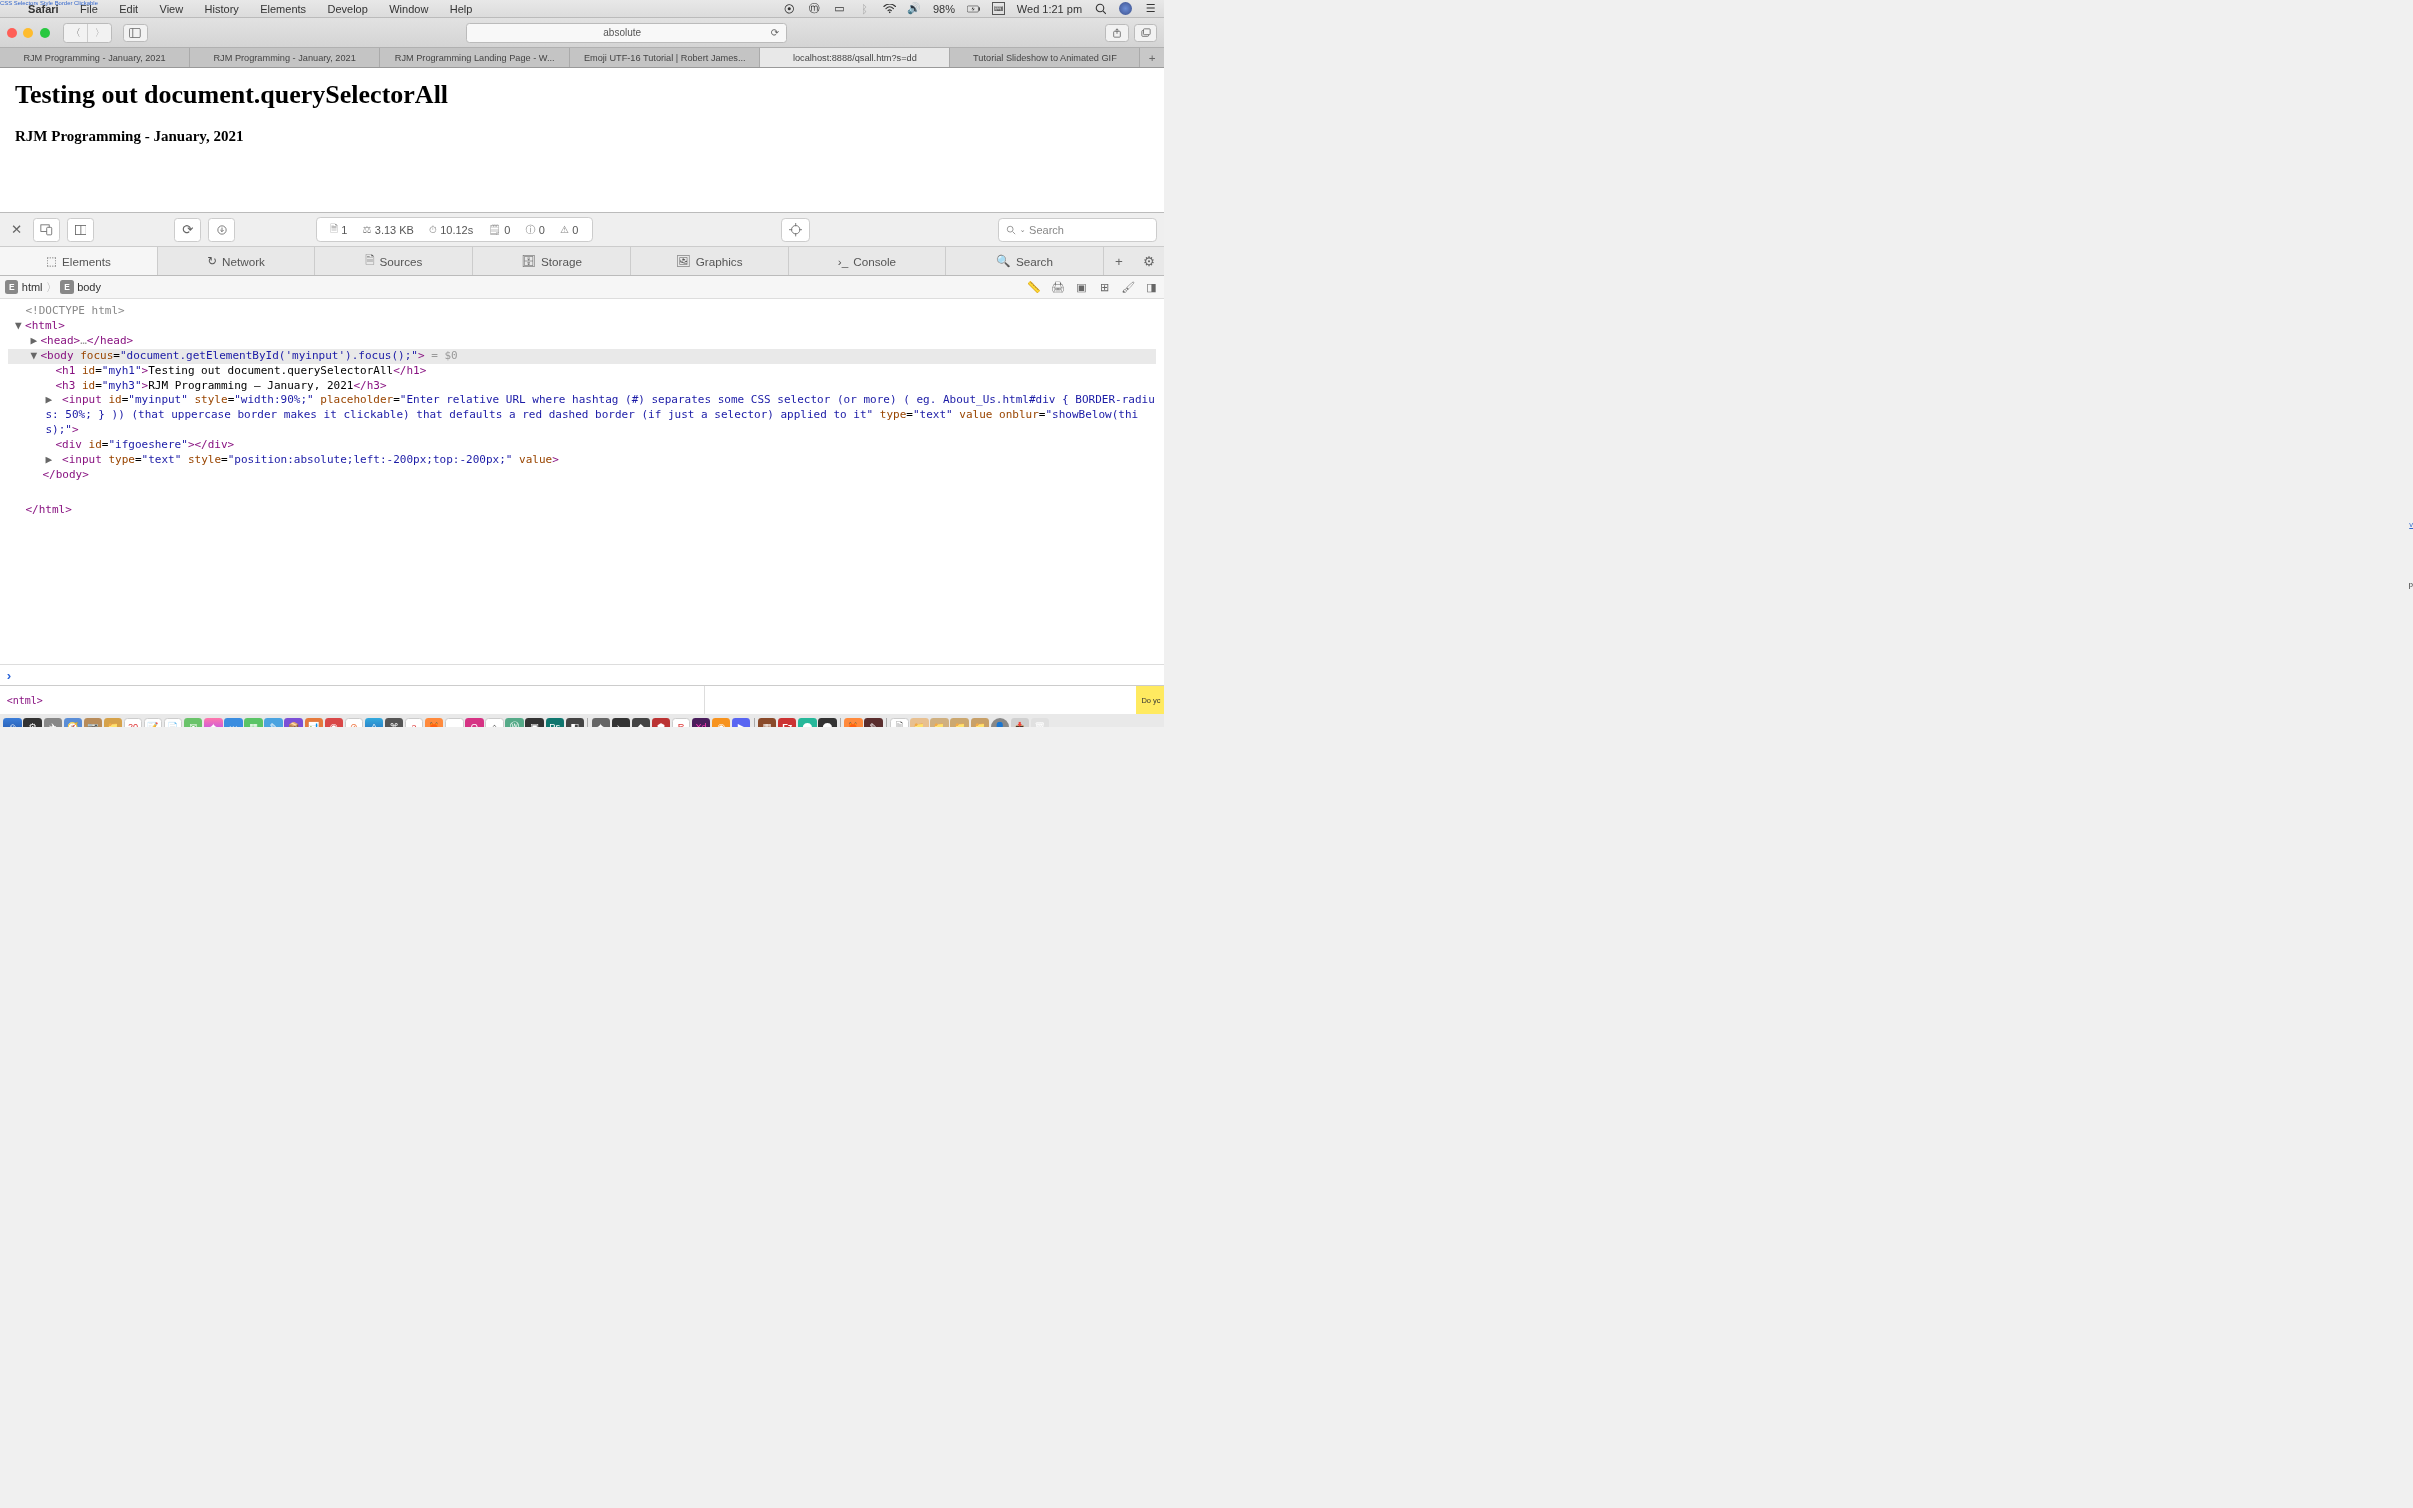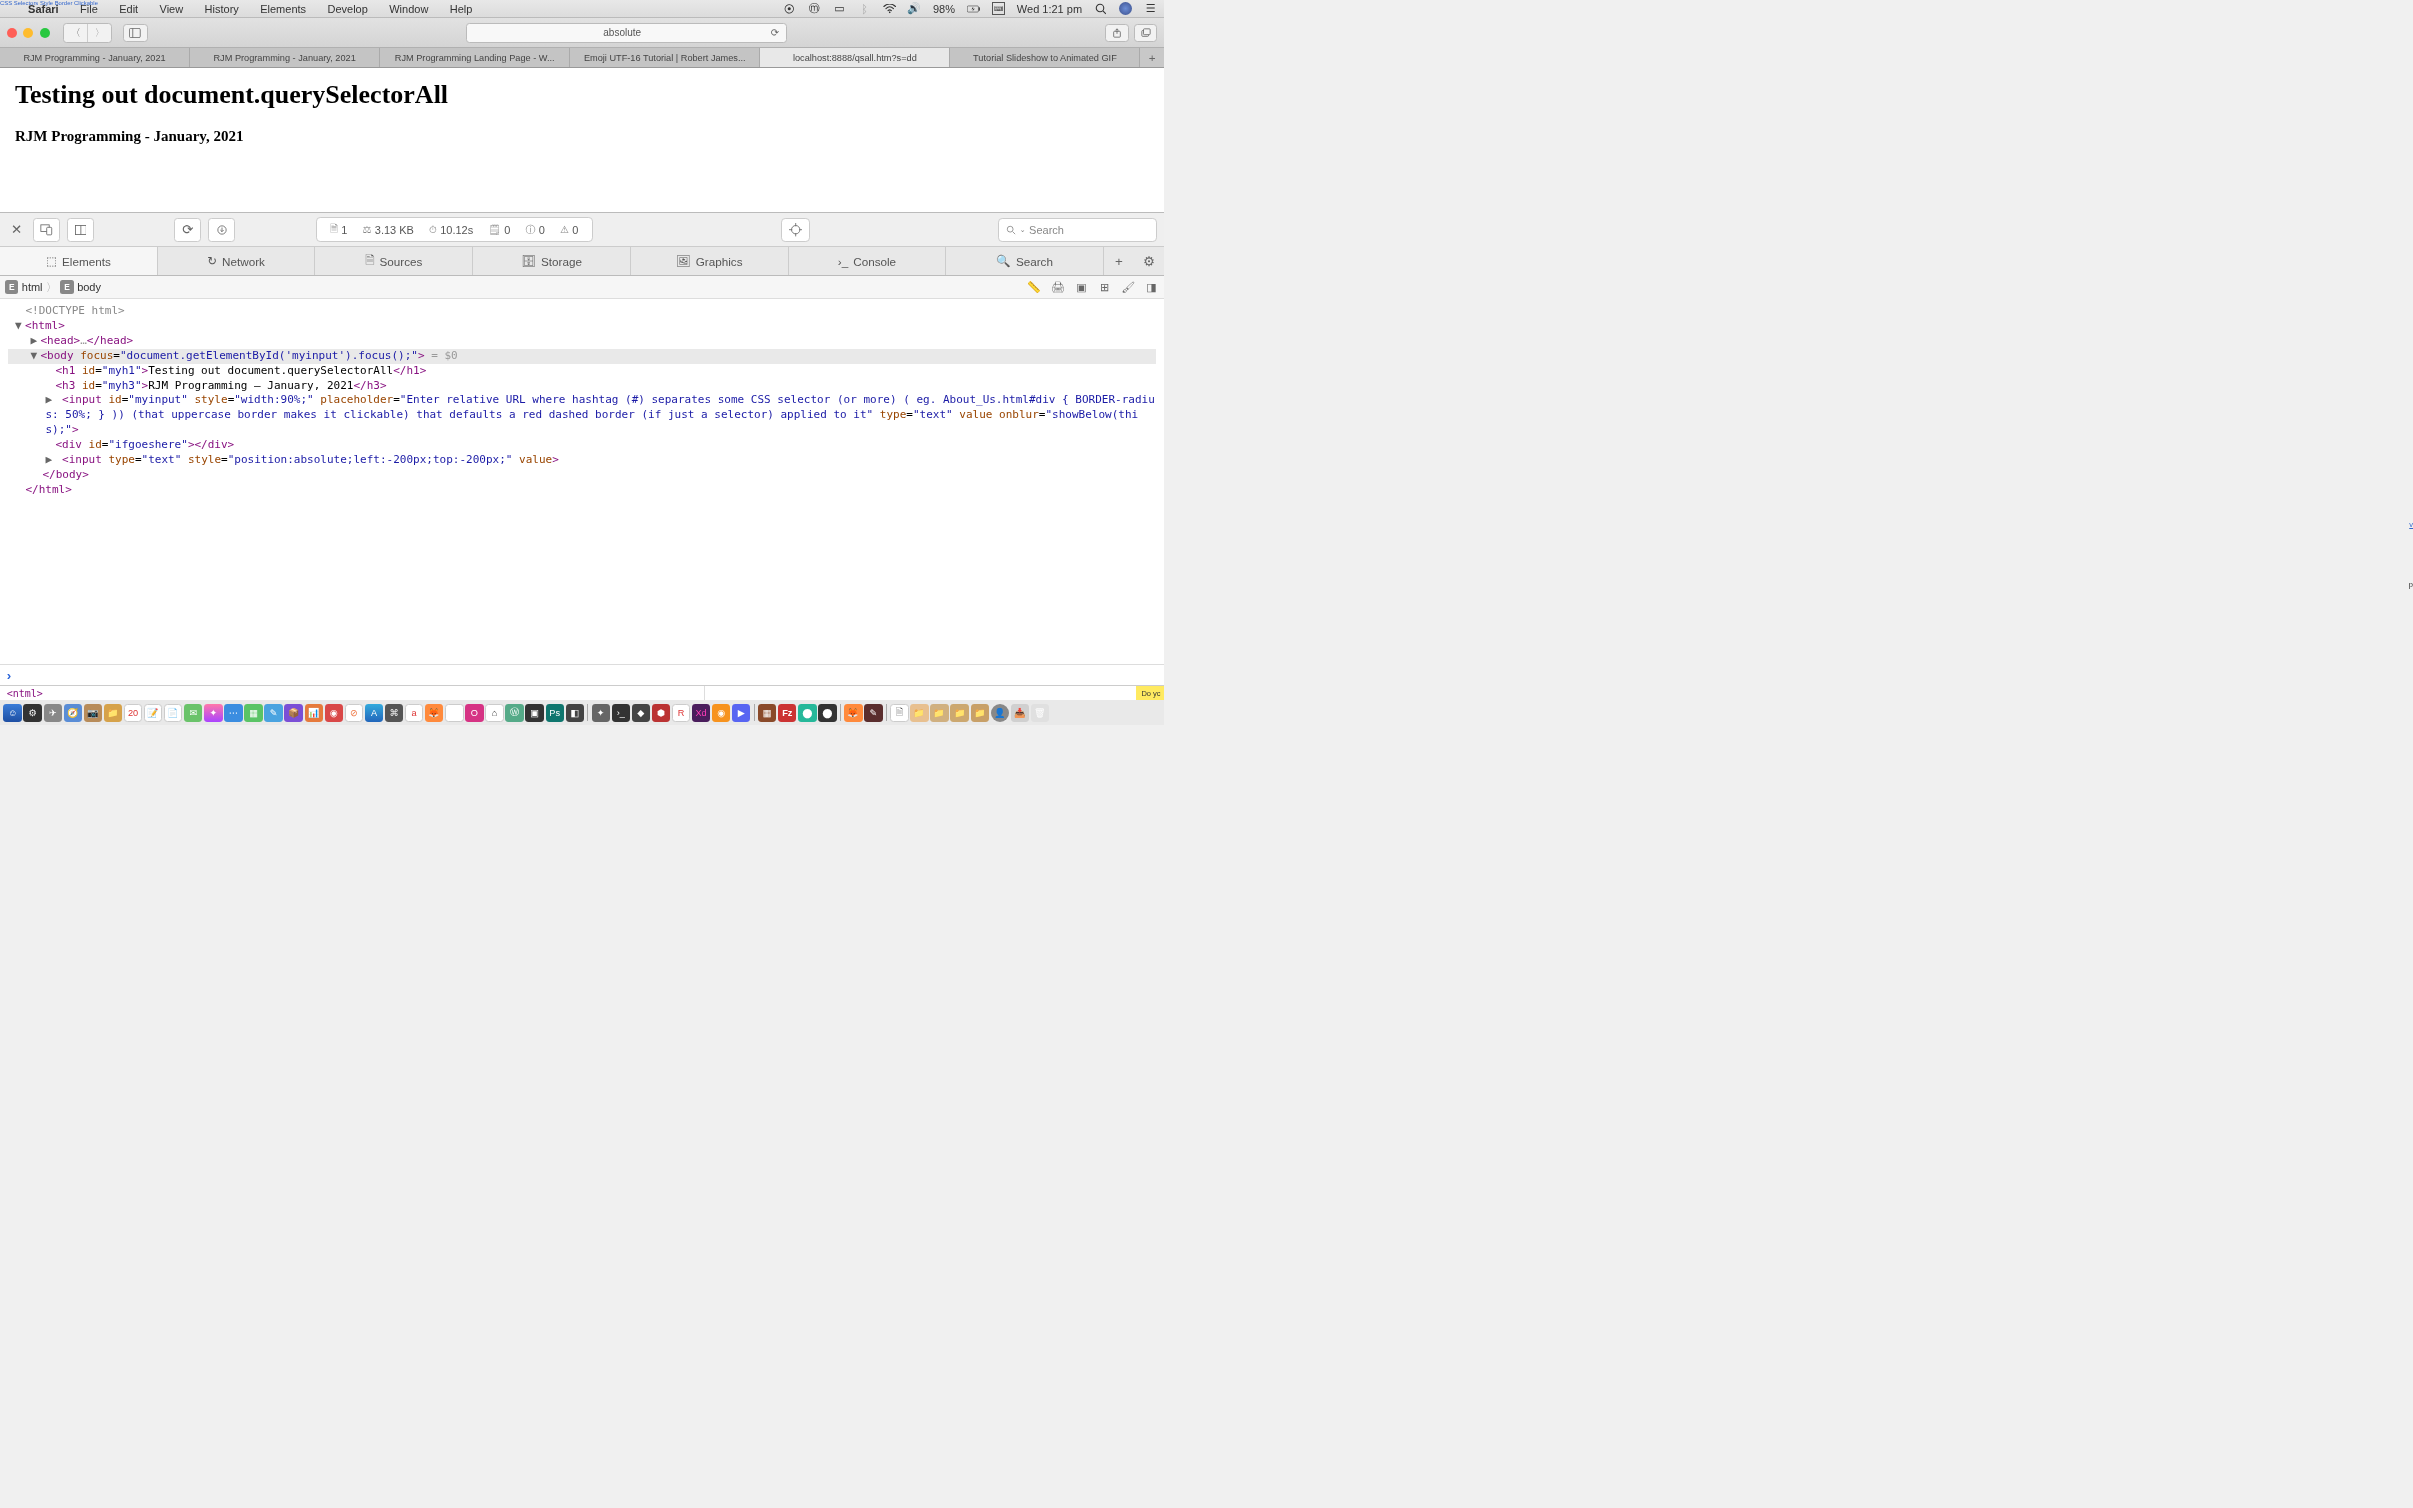--- a/index.html
+++ b/index.html
@@ -78,21 +78,21 @@
     .attr-name { color: #994500; }
     .attr-val { color: #1a1aa6; }
     .text-node { color: #000; }
     .doctype { color: #888; }
     .comment-marker { color:#999; }
     .selected-line { background:#e9e9e9; }
     
     .dt-console-input { height:21px; background:#fff; border-top:0.8px solid #ddd; display:flex; align-items:center; padding:0 6.7px; color:#2b65d9; font-weight:bold; }
     
     
-    .under-peek { height: 15px; background:#fff; border-top:0.8px solid #ccc; display:flex; font-size:7.5px; color:#555; }
+    .under-peek { height: 29px; background:#fff; border-top:0.8px solid #ccc; display:flex; font-size:7.5px; color:#555; }
     .peek-left { width:704px; padding-left:6.7px; display:flex; align-items:center;}
     .peek-mid { flex:1; border-left:0.8px solid #ddd; padding-left:5px; display:flex; align-items:center;}
     .peek-right { width:28.5px; background:#ffea60; display:flex; align-items:center; justify-content:flex-end; padding-right:3.4px; color:#333;}
     .peek-code { color:#881280; font-family: Menlo, monospace; font-size:10px; }
     
     .dock { height: 25px; background: rgba(230,230,230,0.7); display:flex; align-items:center; padding:0 3.4px; gap:1.7px; }
     .dock-icon { width:18.4px; height:18.4px; border-radius:3.4px; display:flex; align-items:center; justify-content:center; font-size:9.2px; color:#fff; flex-shrink:0;}
     .di1{background:linear-gradient(#3b7dd8,#1e4fa3);} .di2{background:#333;} .di3{background:#888;}
     .di4{background:#5a8dd6;} .di5{background:#b88c5a;} .di6{background:#d6a24a;}
     .di7{background:#fff;border:0.8px solid #ccc;color:#d33;} .di8{background:#fff;border:0.8px solid #ccc;color:#333;}
@@ -333,21 +333,21 @@
     <div class="src-line" style="padding-left:17px;"><span class="doctype">&lt;!DOCTYPE html&gt;</span></div>
     <div class="src-line" style="padding-left:6.7px;"><span class="toggle">▼</span><span class="tag">&lt;html&gt;</span></div>
     <div class="src-line" style="padding-left:22px;"><span class="toggle">▶</span><span class="tag">&lt;head&gt;</span><span class="comment-marker">…</span><span class="tag">&lt;/head&gt;</span></div>
     <div class="src-line selected-line" style="padding-left:22px;"><span class="toggle">▼</span><span class="tag">&lt;<span>body</span></span> <span class="attr-name">focus</span>=<span class="attr-val">"document.getElementById('myinput').focus();"</span><span class="tag">&gt;</span><span class="comment-marker"> = $0</span></div>
     <div class="src-line" style="padding-left:47px;"><span class="tag">&lt;<span>h1</span></span> <span class="attr-name">id</span>=<span class="attr-val">"myh1"</span><span class="tag">&gt;</span><span class="text-node">Testing out document.querySelectorAll</span><span class="tag">&lt;/h1&gt;</span></div>
     <div class="src-line" style="padding-left:47px;"><span class="tag">&lt;<span>h3</span></span> <span class="attr-name">id</span>=<span class="attr-val">"myh3"</span><span class="tag">&gt;</span><span class="text-node">RJM Programming – January, 2021</span><span class="tag">&lt;/h3&gt;</span></div>
     <div class="src-line" style="padding-left:37px;"><span class="toggle">▶</span> <span class="tag">&lt;input</span> <span class="attr-name">id</span>=<span class="attr-val">"myinput"</span> <span class="attr-name">style</span>=<span class="attr-val">"width:90%;"</span> <span class="attr-name">placeholder</span>=<span class="attr-val">"Enter relative URL where hashtag (#) separates some CSS selector (or more) ( eg. About_Us.html#div { BORDER-radius: 50%; } )) (that uppercase border makes it clickable) that defaults a red dashed border (if just a selector) applied to it"</span> <span class="attr-name">type</span>=<span class="attr-val">"text"</span> <span class="attr-name">value</span> <span class="attr-name">onblur</span>=<span class="attr-val">"showBelow(this);"</span><span class="tag">&gt;</span></div>
     <div class="src-line" style="padding-left:47px;"><span class="tag">&lt;div</span> <span class="attr-name">id</span>=<span class="attr-val">"ifgoeshere"</span><span class="tag">&gt;&lt;/div&gt;</span></div>
     <div class="src-line" style="padding-left:37px;"><span class="toggle">▶</span> <span class="tag">&lt;input</span> <span class="attr-name">type</span>=<span class="attr-val">"text"</span> <span class="attr-name">style</span>=<span class="attr-val">"position:absolute;left:-200px;top:-200px;"</span> <span class="attr-name">value</span><span class="tag">&gt;</span></div>
     <div class="src-line" style="padding-left:34px;"><span class="tag">&lt;/body&gt;</span></div>
-    <div class="src-line" style="padding-left:17px;"><span class="tag">&lt;/html&gt;</span></div>
+    <div class="src-line" style="padding-left:17px;margin-top:20px;"><span class="tag">&lt;/html&gt;</span></div>
   </div>
 
   <div class="dt-console-input">›</div>
 </div>
 
 <div class="under-peek">
   <div class="peek-left">
       <span class="peek-code">&lt;ntml&gt;</span>
     </div>
   <div class="peek-mid"></div>

